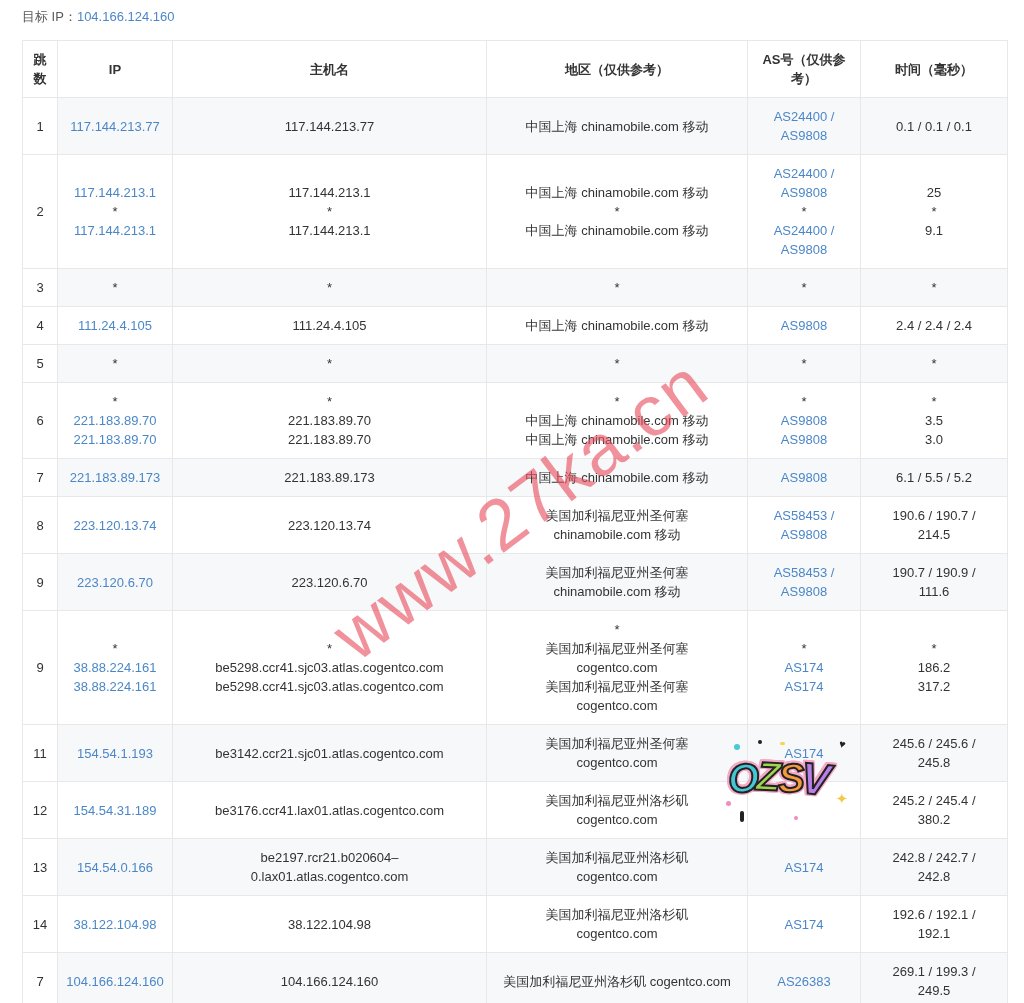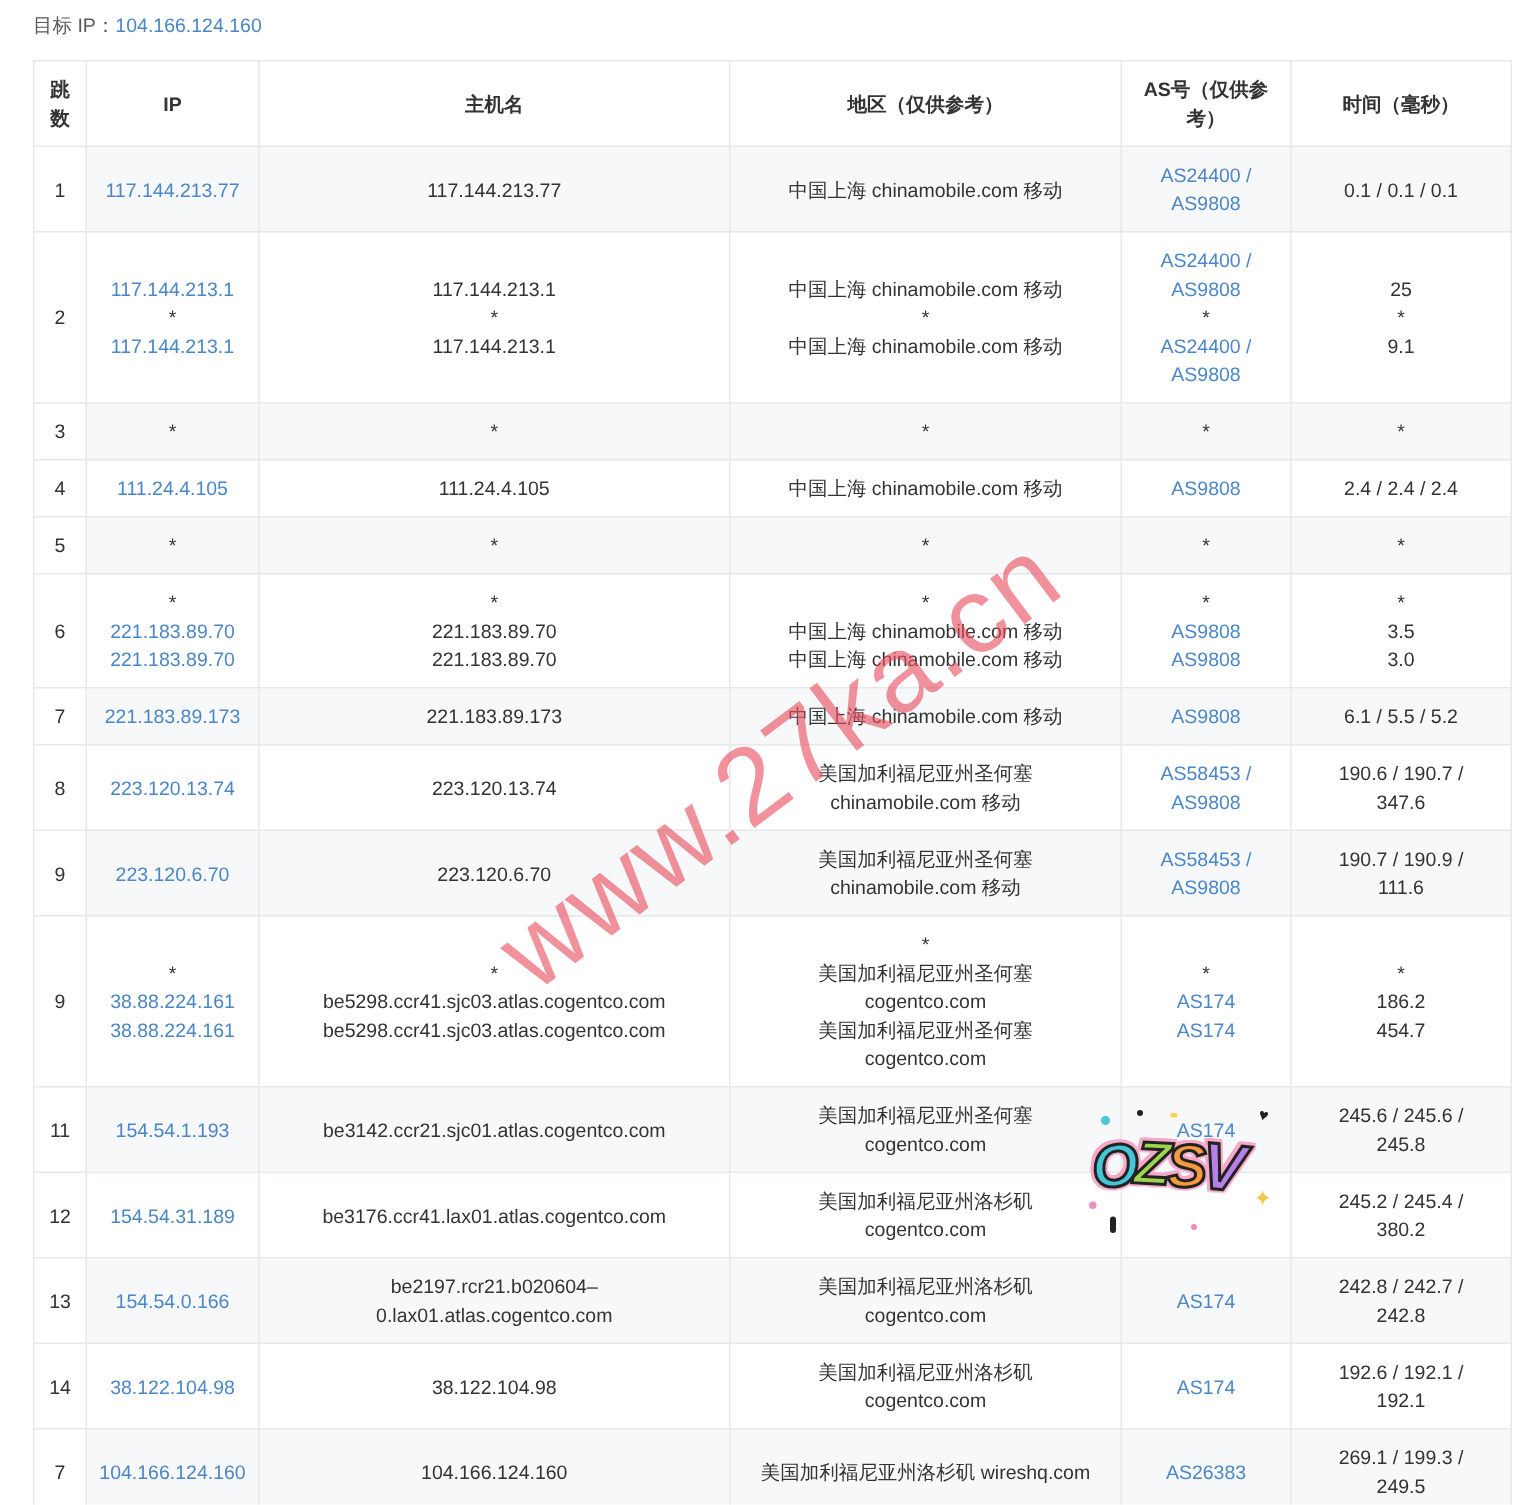--- a/index.html
+++ b/index.html
@@ -246,21 +246,21 @@
           <td>
             <span class="cell-line plain">美国加利福尼亚州圣何塞</span>
             <span class="cell-line plain">chinamobile.com 移动</span>
           </td>
           <td>
             <span class="cell-line lnk">AS58453 /</span>
             <span class="cell-line lnk">AS9808</span>
           </td>
           <td>
             <span class="cell-line plain">190.6 / 190.7 /</span>
-            <span class="cell-line plain">347.6</span>
+            <span class="cell-line plain">214.5</span>
           </td>
         </tr>
         <tr>
           <td>
             <span class="cell-line plain">9</span>
           </td>
           <td>
             <span class="cell-line lnk">223.120.6.70</span>
           </td>
           <td>
@@ -301,21 +301,21 @@
             <span class="cell-line plain">cogentco.com</span>
           </td>
           <td>
             <span class="cell-line plain">*</span>
             <span class="cell-line lnk">AS174</span>
             <span class="cell-line lnk">AS174</span>
           </td>
           <td>
             <span class="cell-line plain">*</span>
             <span class="cell-line plain">186.2</span>
-            <span class="cell-line plain">454.7</span>
+            <span class="cell-line plain">317.2</span>
           </td>
         </tr>
         <tr>
           <td>
             <span class="cell-line plain">11</span>
           </td>
           <td>
             <span class="cell-line lnk">154.54.1.193</span>
           </td>
           <td>
@@ -402,21 +402,21 @@
           <td>
             <span class="cell-line plain">7</span>
           </td>
           <td>
             <span class="cell-line lnk">104.166.124.160</span>
           </td>
           <td>
             <span class="cell-line plain">104.166.124.160</span>
           </td>
           <td>
-            <span class="cell-line plain">美国加利福尼亚州洛杉矶 wireshq.com</span>
+            <span class="cell-line plain">美国加利福尼亚州洛杉矶 cogentco.com</span>
           </td>
           <td>
             <span class="cell-line lnk">AS26383</span>
           </td>
           <td>
             <span class="cell-line plain">269.1 / 199.3 /</span>
             <span class="cell-line plain">249.5</span>
           </td>
         </tr>
       </tbody>

